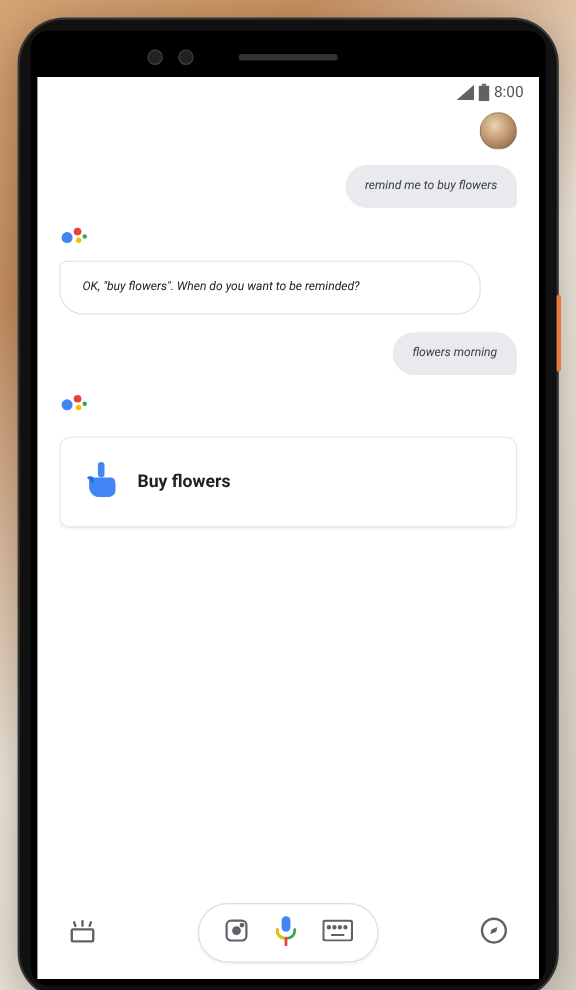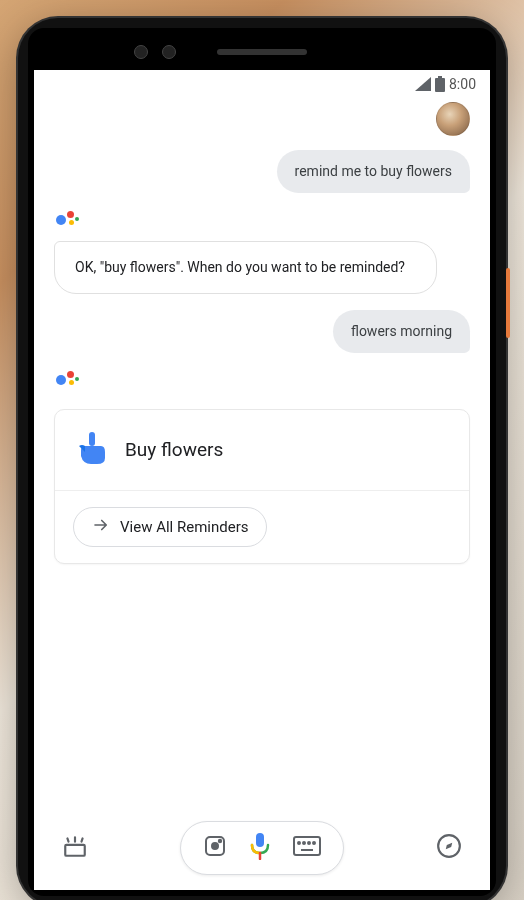--- a/index.html
+++ b/index.html
@@ -83,22 +83,23 @@
     background: radial-gradient(circle at 40% 35%, #e8d4b8 0%, #c8a078 40%, #7a5a40 100%);
     border: 1px solid rgba(0,0,0,0.08);
   }
   .msg-row { display: flex; margin-bottom: 16px; }
   .msg-row.user { justify-content: flex-end; }
   .msg-row.assistant { justify-content: flex-start; flex-direction: column; gap: 8px; }
   .bubble {
     max-width: 82%;
     padding: 12px 18px;
     border-radius: 22px;
-    font-size: 14px;
+    font-size: 11px;
     line-height: 1.35;
+    font-style: italic;
   }
   .bubble.user {
     background: #e8eaed;
     color: #3c4043;
     border-bottom-right-radius: 6px;
   }
   .bubble.assistant {
     background: #fff;
     border: 1px solid #e0e0e0;
     color: #202124;
@@ -119,22 +120,22 @@
     margin-top: 8px;
     box-shadow: 0 1px 2px rgba(0,0,0,0.04);
   }
   .reminder-top {
     display: flex;
     align-items: center;
     gap: 18px;
     padding: 22px 20px 22px 24px;
   }
   .reminder-title {
-    font-size: 19px;
-    font-weight: 400;
+    font-size: 16px;
+    font-weight: 700;
     color: #202124;
   }
   .divider {
     height: 1px;
     background: #eee;
   }
   .reminder-bottom {
     padding: 16px 18px;
     display: flex;
   }
@@ -244,30 +245,20 @@
             <span>
               <svg width="28" height="32" viewBox="0 0 28 32">
                 <rect x="10" y="0" width="6" height="14" rx="3" fill="#4285f4"></rect>
                 <path d="M2 18 Q2 14 6 14 L22 14 Q26 14 26 20 L26 26 Q26 32 18 32 L12 32 Q4 32 2 24 Z" fill="#4285f4"></path>
                 <path d="M0 14 L6 20 L6 14 Q3 12 0 14" fill="#1a73e8"></path>
               </svg>
             </span>
             <span class="reminder-title">Buy flowers</span>
           </div>
           <div class="divider"></div>
-          <div class="reminder-bottom">
-            <div class="chip">
-              <span>
-                <svg width="18" height="18" viewBox="0 0 24 24">
-                    <path d="M4 12 L18 12 M13 6 L19 12 L13 18" stroke="#5f6368" stroke-width="2.2" fill="none" stroke-linecap="round" stroke-linejoin="round"></path>
-                  </svg>
-              </span>
-              <span>View All Reminders</span>
-            </div>
-          </div>
         </div>
 
       </div>
 
       <div class="bottom-bar">
         <span class="grey-icon">
           <svg width="26" height="26" viewBox="0 0 24 24" fill="none" stroke="#5f6368" stroke-width="2">
             <rect x="3" y="11" width="18" height="10" rx="1"></rect>
             <path d="M6 8 L5 5 M12 8 L12 4 M18 8 L19 5" stroke-linecap="round"></path>
           </svg>

